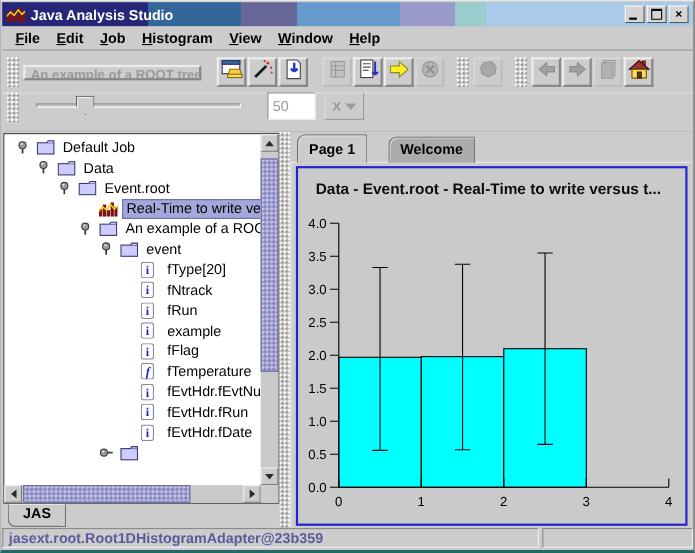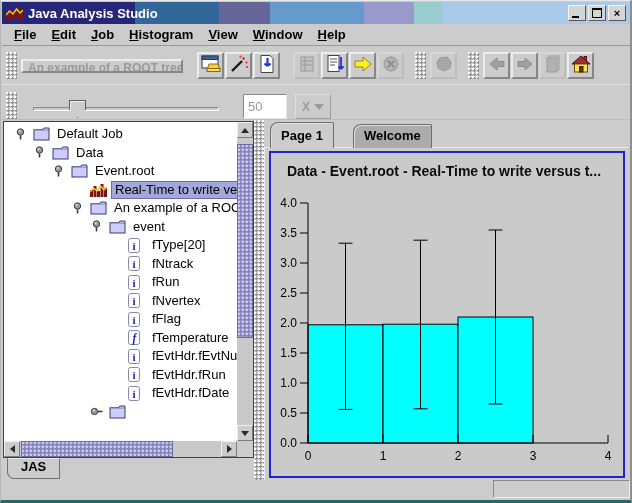--- a/index.html
+++ b/index.html
@@ -16,21 +16,21 @@
   .g-min{position:absolute;left:3px;bottom:2px;width:7px;height:2px;background:#000}
   .g-max{width:8px;height:7px;border:1px solid #000;border-top:2px solid #000}
   .g-close{font-size:11px;font-weight:bold;color:#000;line-height:10px}
 
   
   .menubar{position:absolute;left:2px;top:24px;width:628px;height:22px;display:flex;align-items:center;padding-left:5px;background:#cccccc;border-bottom:1px solid #9a9a9a;box-sizing:border-box}
   .menu-item{font-weight:bold;font-size:13px;color:#000;padding:2px 8px 2px 7px;white-space:nowrap}
 
   
   .toolbar1{position:absolute;left:2px;top:47px;width:628px;height:37px;display:flex;align-items:center;border-bottom:1px solid #dedede}
-  .toolbar2{position:absolute;left:2px;top:84px;width:628px;height:35px;display:flex;align-items:flex-end;border-bottom:1px solid #bdbdbd}
+  .toolbar2{position:absolute;left:2px;top:84px;width:628px;height:35px;display:flex;align-items:flex-start;border-bottom:1px solid #bdbdbd}
   .handle{width:11px;height:27px;margin:0 4px;background-image:radial-gradient(circle at 1px 1px,#fdfdfd 1px,transparent 1.3px),radial-gradient(circle at 2.5px 2.5px,#8f8f8f 1px,transparent 1.3px);background-size:4px 4px}
   .tb-combo{width:162px;height:14px;background:#cccccc;border:2px solid;border-color:#ececec #878787 #878787 #ececec;display:flex;align-items:flex-start;padding:0 5px;color:#9a9a9a;font-weight:bold;font-size:12px;white-space:nowrap;overflow:hidden;box-sizing:border-box;margin-right:14px}
   .tb-btn{width:27px;height:27px;border:2px solid;border-color:#ececec #878787 #878787 #ececec;display:flex;align-items:center;justify-content:center;background:#cccccc;box-sizing:border-box;margin-right:1px}
   .tb-btn.flat{border-color:#d6d6d6 #bdbdbd #bdbdbd #d6d6d6}
   .gap12{width:12px}.gap6{width:6px}
 
   .slider{position:relative;width:186px;height:22px;margin-left:12px}
   .slider .track{position:absolute;left:0;right:0;top:10px;height:2px;border:1px solid;border-color:#8a8a8a #fff #fff #8a8a8a}
   .slider .thumb{position:absolute;left:36px;top:3px;width:15px;height:16px;background:#cccccc;border:1px solid #5f5f5f;clip-path:polygon(0 0,100% 0,100% 52%,50% 100%,0 52%);box-shadow:inset 1px 1px 0 #f0f0f0}
   .tb-field{width:34px;height:23px;background:#ffffff;border:1px solid;border-color:#8a8a8a #e8e8e8 #e8e8e8 #8a8a8a;color:#9a9a9a;font-size:13px;padding:0 4px;margin-left:24px;font-family:"Liberation Sans",sans-serif}
@@ -352,21 +352,21 @@
         <span class="tlabel">fRun</span>
       </div>
       <div class="trow" style="padding-left: 105px;">
         <span class="texp"></span>
         <span class="ticon">
           <svg width="12" height="15" viewBox="0 0 12 15">
             <rect x="0.5" y="0.5" width="11" height="14" rx="2" fill="#ffffff" stroke="#8888aa"></rect>
             <text x="6" y="11.5" text-anchor="middle" font-size="11" font-weight="bold" fill="#2222bb" font-family="Liberation Serif, serif">i</text>
           </svg>
         </span>
-        <span class="tlabel">fNvertex</span>
+        <span class="tlabel">example</span>
       </div>
       <div class="trow" style="padding-left: 105px;">
         <span class="texp"></span>
         <span class="ticon">
           <svg width="12" height="15" viewBox="0 0 12 15">
             <rect x="0.5" y="0.5" width="11" height="14" rx="2" fill="#ffffff" stroke="#8888aa"></rect>
             <text x="6" y="11.5" text-anchor="middle" font-size="11" font-weight="bold" fill="#2222bb" font-family="Liberation Serif, serif">i</text>
           </svg>
         </span>
         <span class="tlabel">fFlag</span>
@@ -514,14 +514,17 @@
           <text x="262" y="307" text-anchor="middle" font-family="Liberation Sans, sans-serif" font-size="12" fill="#000">3</text>
           <line x1="337" y1="290" x2="337" y2="282" stroke="#000000" stroke-width="1"></line>
           <text x="337" y="307" text-anchor="middle" font-family="Liberation Sans, sans-serif" font-size="12" fill="#000">4</text>
         </svg>
       <div class="page-title">Data - Event.root - Real-Time to write versus t...</div>
     </div>
   </div>
 </div>
 
 <div class="statusbar">
+  <div class="status-cell status-left">
+    <span class="status-text">jasext.root.Root1DHistogramAdapter@23b359</span>
+  </div>
   <div class="status-cell status-right"></div>
 </div>
 
 </body></html>

